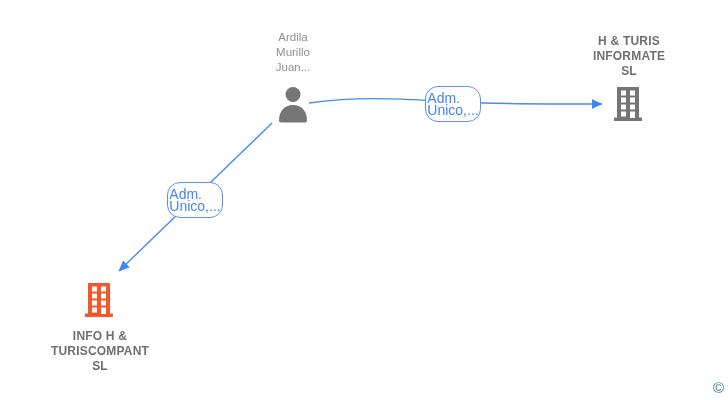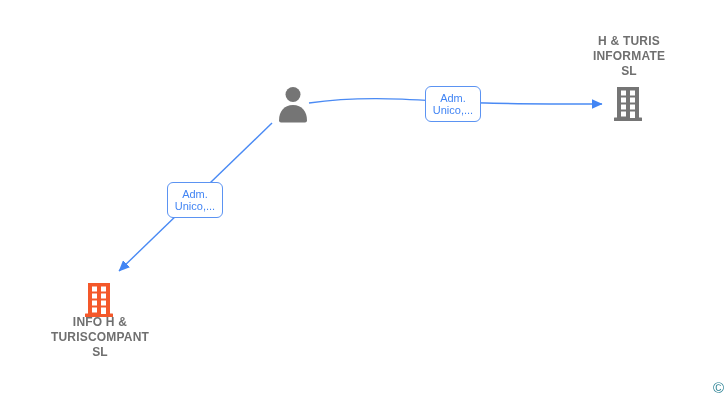--- a/index.html
+++ b/index.html
@@ -11,23 +11,23 @@
   .node-label{
     position:absolute;text-align:center;white-space:pre-line;
     color:#6f6f6f;font-size:12px;font-weight:bold;line-height:15px;letter-spacing:.2px;
   }
   .person-label{
     position:absolute;text-align:center;white-space:pre-line;
     color:#8f8f8f;font-size:11.5px;font-weight:normal;line-height:15px;
   }
   .edge-label{
     position:absolute;box-sizing:border-box;width:56px;height:36px;
-    display:flex;align-items:center;justify-content:center;text-align:center;
-    white-space:pre-line;background:#ffffff;border:1.6px solid #5b93f2;border-radius:6px;
-    color:#4285f4;font-size:11px;line-height:12px;cursor:pointer;
+    display:flex;align-items:center;justify-content:center;
+    white-space:pre-line;background:#ffffff;border:1.6px solid #5b93f2;border-radius:13px;
+    color:#4285f4;font-size:14px;line-height:12px;cursor:pointer;
   }
   .icon{position:absolute;cursor:pointer;}
   .person-icon-svg{color:#757575;}
   .building-gray{color:#757575;}
   .building-orange{color:#f4582a;}
   #footer-logo{
     position:absolute;right:4px;bottom:4px;display:flex;align-items:baseline;gap:4px;
   }
   .copy-sym{color:#2b8294;font-size:15px;line-height:16px;}
   .brand{font-family:"DejaVu Serif",serif;font-style:italic;line-height:18px;}
@@ -42,20 +42,23 @@
   <svg id="edges" width="728" height="400" viewBox="0 0 728 400">
     <defs>
       <marker id="arrow" viewBox="0 0 10 9" refX="9.5" refY="4.5" markerWidth="11" markerHeight="10" orient="auto" markerUnits="userSpaceOnUse">
         <path d="M0,0 L10,4.5 L0,9 Z" fill="#4285f4"></path>
       </marker>
     </defs>
     <path d="M309,103 C365,95 415,100 455,102 S560,104 602,104" fill="none" stroke="#4a8af4" stroke-width="1.4" marker-end="url(#arrow)"></path>
     <path d="M272,123 L119,271" fill="none" stroke="#4a8af4" stroke-width="1.4" marker-end="url(#arrow)"></path>
   </svg>
 
+  <div class="person-label" style="left:233px;top:30px;width:120px;">Ardila
+Murillo
+Juan...</div>
   <svg class="icon person-icon-svg" style="left:276px;top:86px;" width="34" height="37" viewBox="0 0 34 37">
     <circle cx="17" cy="8.5" r="7.5" fill="currentColor"></circle>
     <path d="M17,19 C8,19 3,25.5 3,34.5 Q3,36.5 5,36.5 L29,36.5 Q31,36.5 31,34.5 C31,25.5 26,19 17,19 Z" fill="currentColor"></path>
   </svg>
 
   <div class="node-label" style="left:559px;top:34px;width:140px;">H &amp; TURIS
 INFORMATE
 SL</div>
   <svg class="icon building-gray" style="left:613px;top:87px;" width="30" height="34" viewBox="0 0 30 34">
     <rect x="1" y="30.5" width="28" height="3.5" rx="0.5" fill="currentColor"></rect>
@@ -75,21 +78,21 @@
     <rect x="4" y="0" width="22" height="31" fill="currentColor"></rect>
     <rect x="8" y="3.5" width="5" height="5" fill="#ffffff"></rect>
     <rect x="17" y="3.5" width="5" height="5" fill="#ffffff"></rect>
     <rect x="8" y="10.5" width="5" height="5" fill="#ffffff"></rect>
     <rect x="17" y="10.5" width="5" height="5" fill="#ffffff"></rect>
     <rect x="8" y="17.5" width="5" height="5" fill="#ffffff"></rect>
     <rect x="17" y="17.5" width="5" height="5" fill="#ffffff"></rect>
     <rect x="8" y="24.5" width="5" height="5" fill="#ffffff"></rect>
     <rect x="17" y="24.5" width="5" height="6.5" fill="#ffffff"></rect>
   </svg>
-  <div class="node-label" style="left:30px;top:315px;width:140px;">INFO H &amp;
+  <div class="node-label" style="left:30px;top:329px;width:140px;">INFO H &amp;
 TURISCOMPANT
 SL</div>
 
   <div class="edge-label" style="left:425px;top:86px;">Adm.
 Unico,...</div>
   <div class="edge-label" style="left:167px;top:182px;">Adm.
 Unico,...</div>
 
   <div id="footer-logo">
     <span class="copy-sym">©</span>

